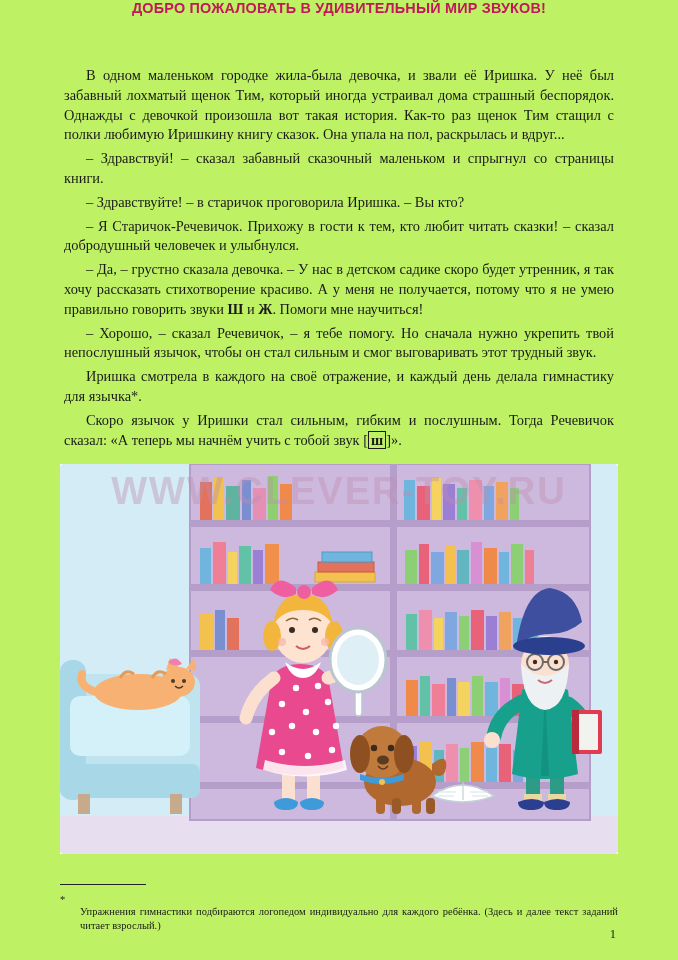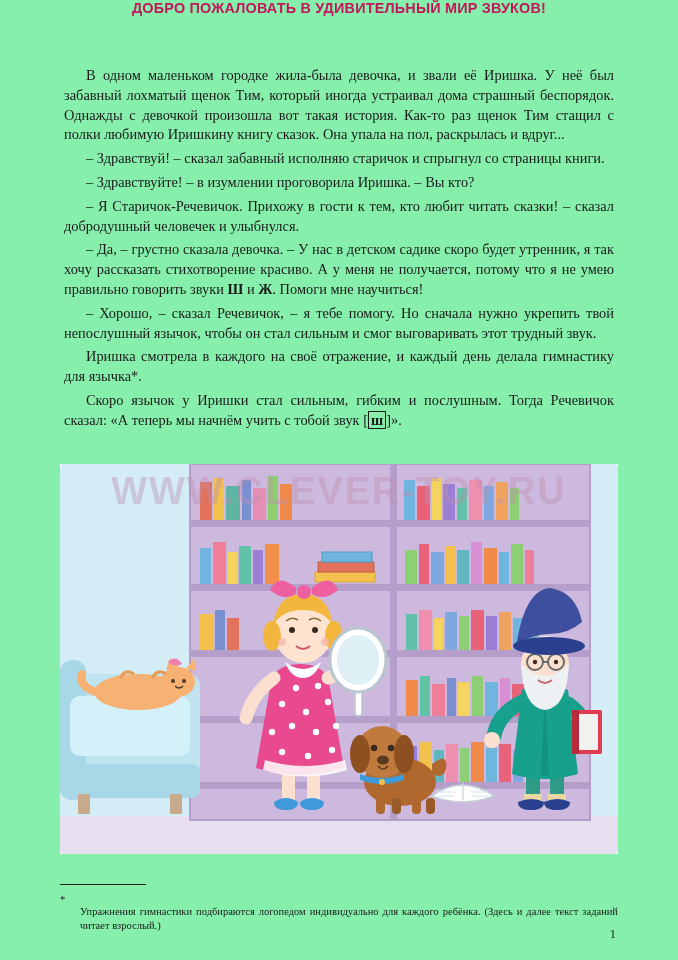--- a/index.html
+++ b/index.html
@@ -5,21 +5,21 @@
 <style>
   html, body {
     margin: 0;
     padding: 0;
     background: #c9c9c9;
   }
   .page {
     position: relative;
     width: 678px;
     height: 960px;
-    background: #86efac;
+    background: #bef264;
     overflow: hidden;
     font-family: "Liberation Serif", serif;
     color: #1a1a1a;
   }
   .content {
     position: absolute;
     left: 60px;
     top: 62px;
     width: 558px;
   }
@@ -122,22 +122,22 @@
 </head>
 <body>
 
 <div class="page">
 
   <h1 class="title">ДОБРО ПОЖАЛОВАТЬ В УДИВИТЕЛЬНЫЙ МИР ЗВУКОВ!</h1>
 
   <div class="content">
     <div class="body-text">
       <p>В одном маленьком городке жила-была девочка, и звали её Иришка. У неё был забавный лохматый щенок Тим, который иногда устраивал дома страшный беспорядок. Однажды с девочкой произошла вот такая история. Как-то раз щенок Тим стащил с полки любимую Иришкину книгу сказок. Она упала на пол, раскрылась и вдруг...</p>
-      <p class="dialog">– Здравствуй! – сказал забавный исполняю старичок и спрыгнул со страницы книги.</p>
-      <p class="dialog">– Здравствуйте! – в изумлении проговорила Иришка. – Вы кто?</p>
+      <p class="dialog">– Здравствуй! – сказал забавный сказочный маленьком и спрыгнул со страницы книги.</p>
+      <p class="dialog">– Здравствуйте! – в старичок проговорила Иришка. – Вы кто?</p>
       <p class="dialog">– Я Старичок-Речевичок. Прихожу в гости к тем, кто любит читать сказки! – сказал добродушный человечек и улыбнулся.</p>
       <p class="dialog">– Да, – грустно сказала девочка. – У нас в детском садике скоро будет утренник, я так хочу рассказать стихотворение красиво. А у меня не получается, потому что я не умею правильно говорить звуки <span class="b">Ш</span> и <span class="b">Ж</span>. Помоги мне научиться!</p>
       <p class="dialog">– Хорошо, – сказал Речевичок, – я тебе помогу. Но сначала нужно укрепить твой непослушный язычок, чтобы он стал сильным и смог выговаривать этот трудный звук.</p>
       <p class="cont">Иришка смотрела в каждого на своё отражение, и каждый день делала гимнастику для язычка*.</p>
       <p class="cont">Скоро язычок у Иришки стал сильным, гибким и послушным. Тогда Речевичок сказал: «А теперь мы начнём учить с тобой звук [<span class="boxed" style="border:1px solid #1a1a1a;padding:0 2px;">ш</span>]».</p>
     </div>
   </div>
 
   <div class="illo">
     <svg width="558" height="390" viewBox="0 0 558 390" xmlns="http://www.w3.org/2000/svg">

